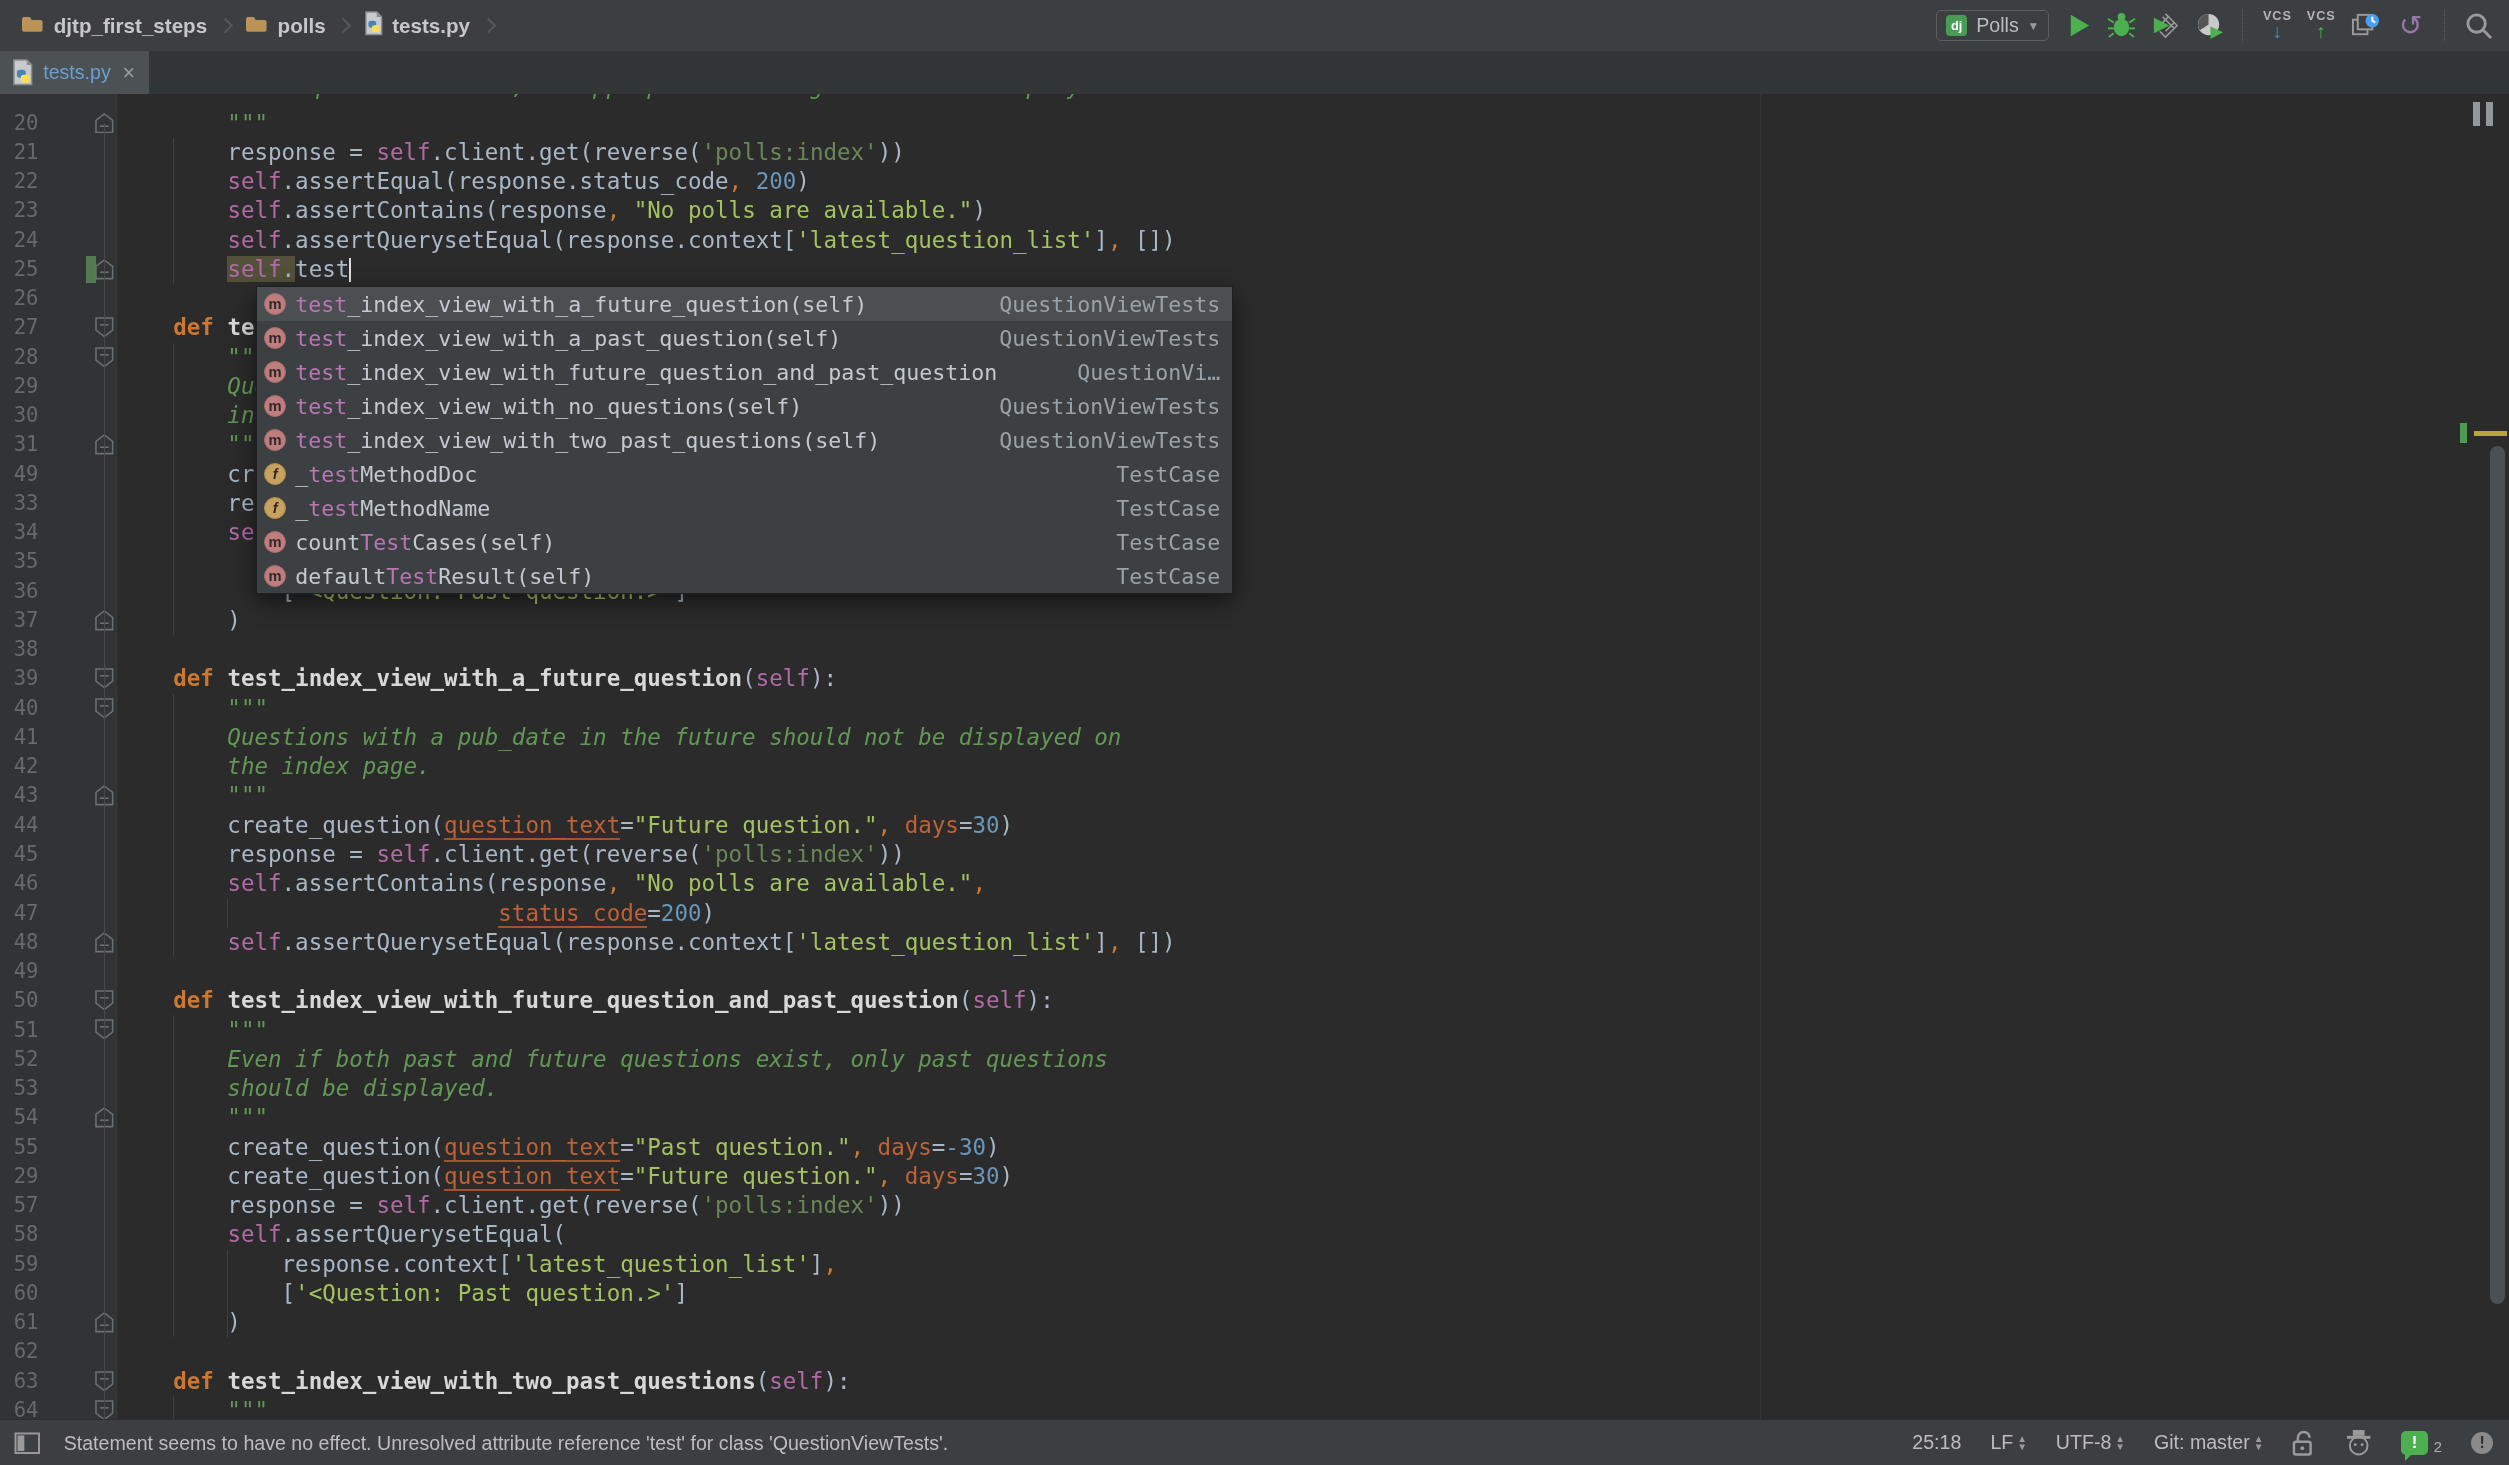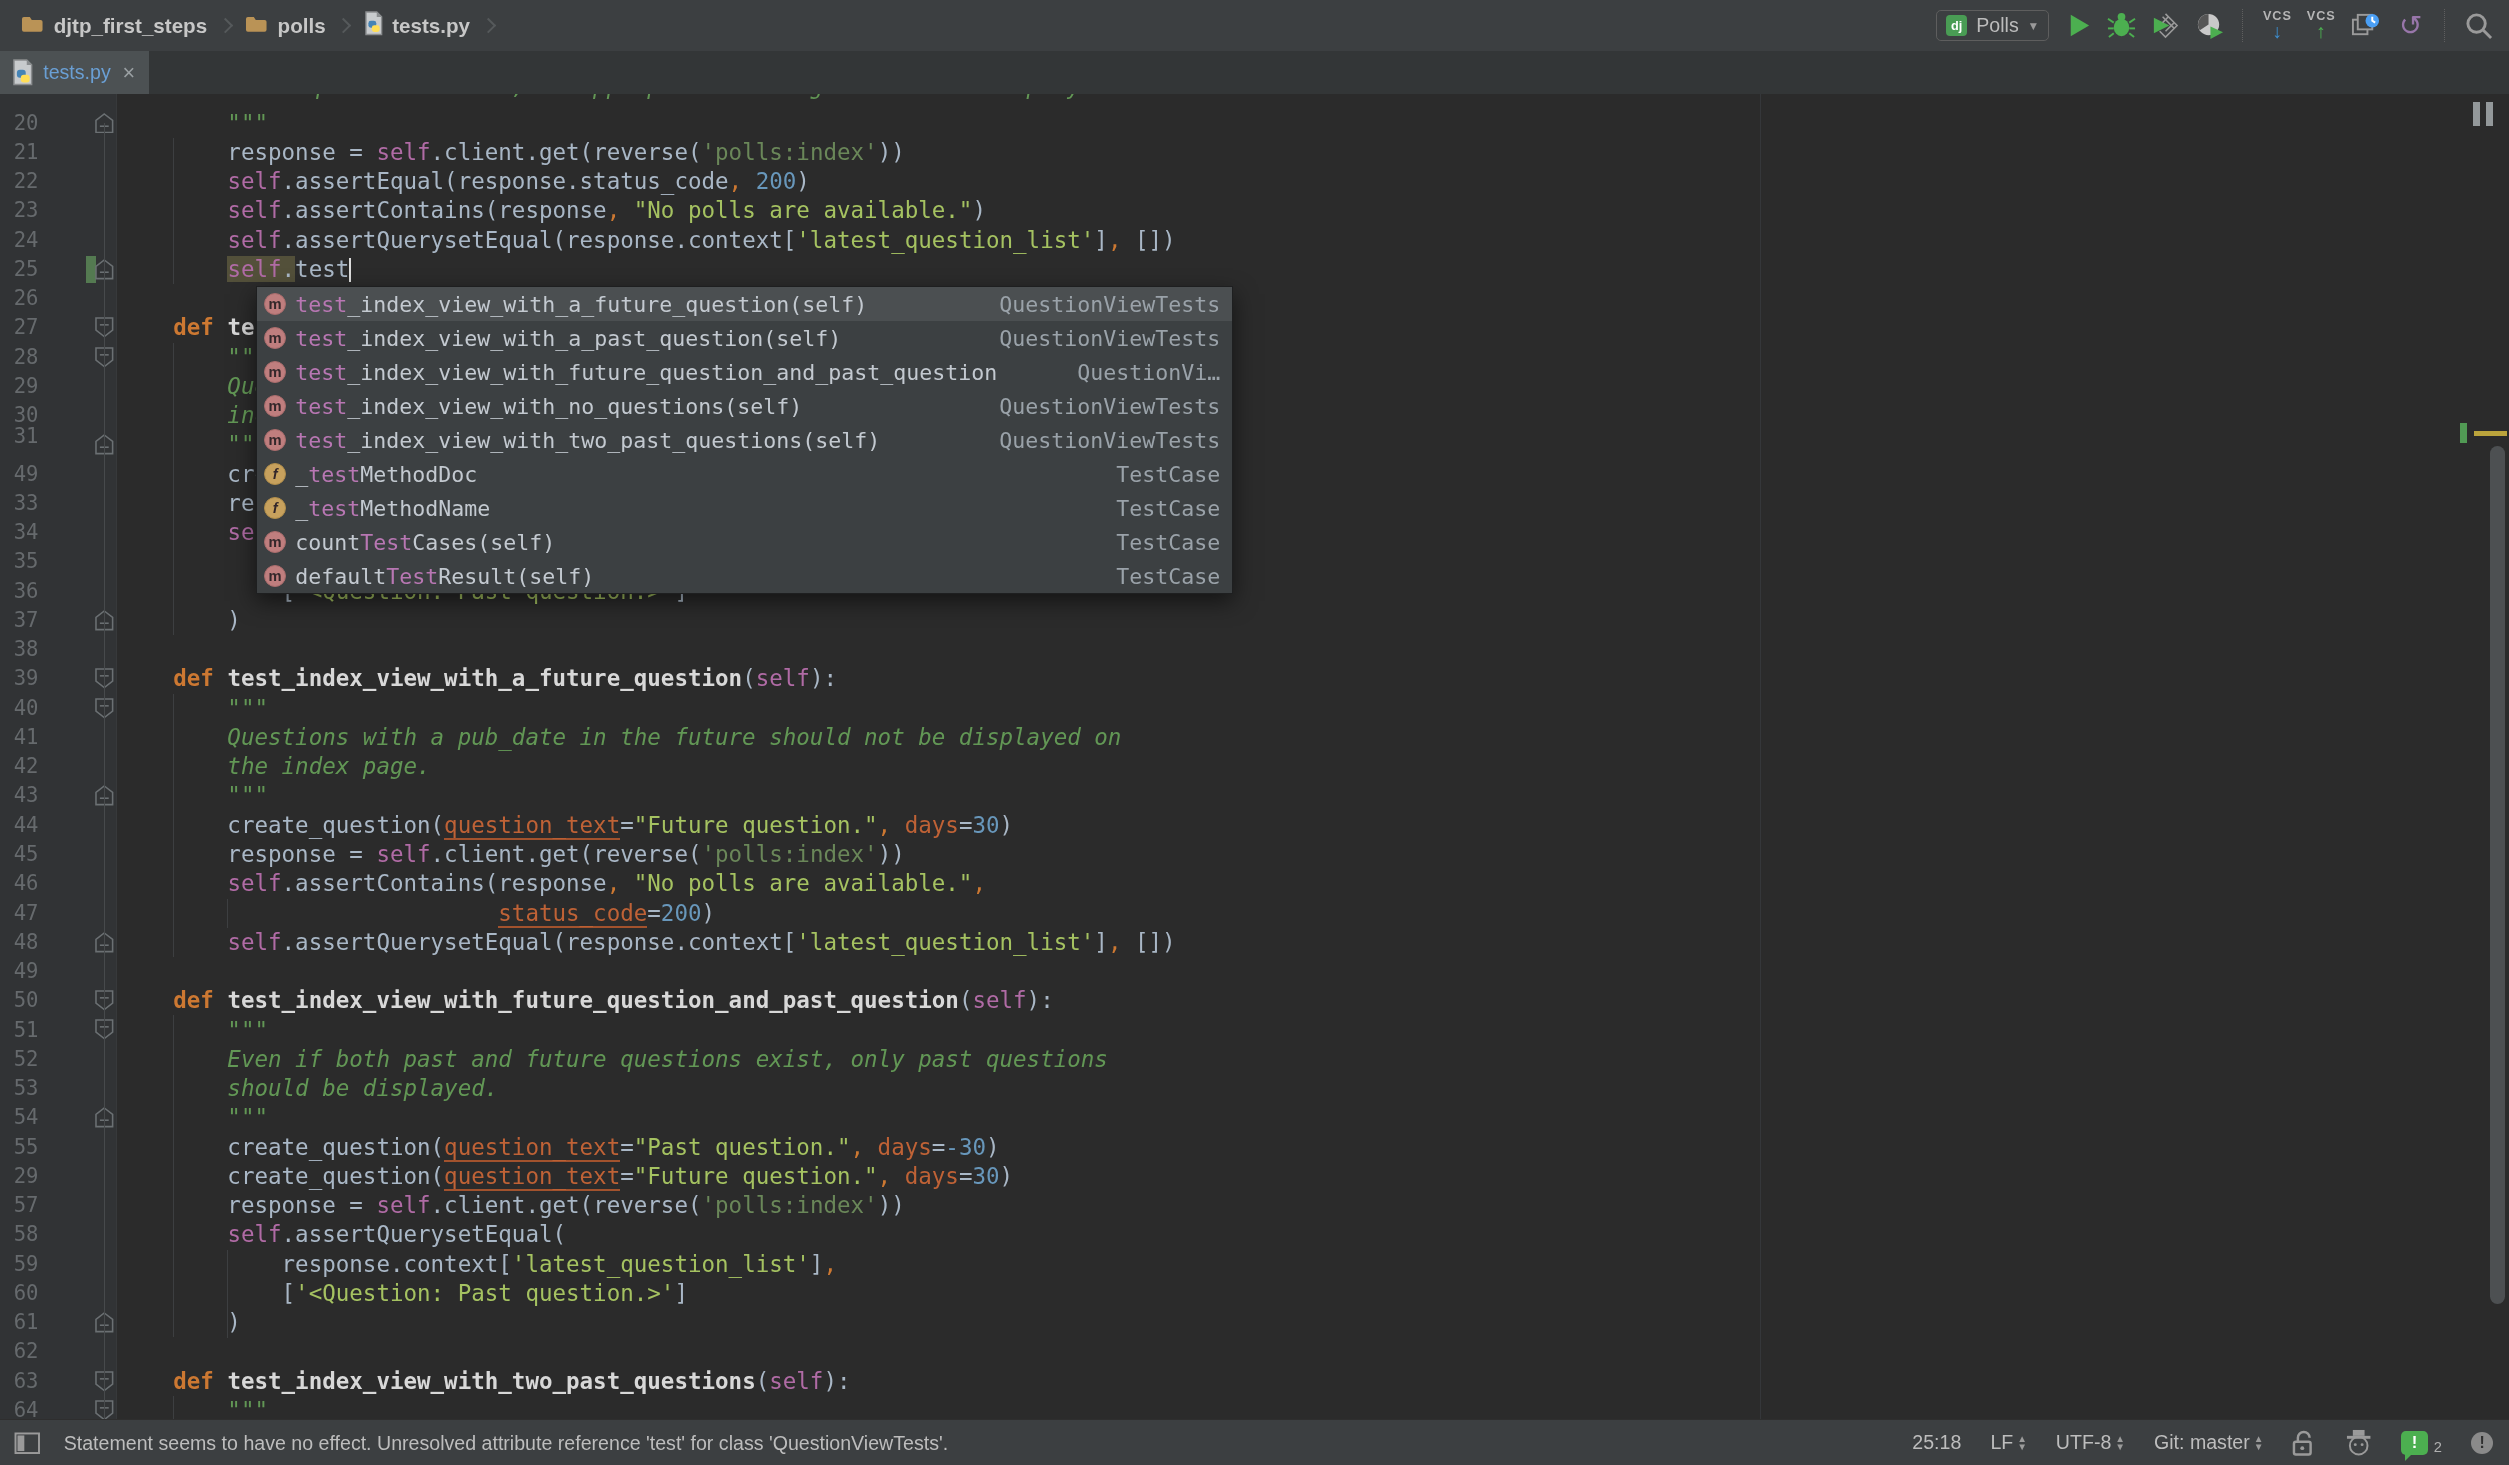--- a/index.html
+++ b/index.html
@@ -234,21 +234,21 @@
             <path d="M1 1 H18 V13.5 L9.5 20 L1 13.5 Z" fill="none" stroke="#6b7073" stroke-width="1.6"></path>
             <line x1="5" y1="8" x2="14" y2="8" stroke="#6b7073" stroke-width="1.6"></line>
           </svg></div>
         <div class="lnum" style="top: 249px;">28</div>
         <div class="foldmark" style="top: 253px;"><svg width="18.6" height="20.6" viewBox="0 0 19 21">
             <path d="M1 1 H18 V13.5 L9.5 20 L1 13.5 Z" fill="none" stroke="#6b7073" stroke-width="1.6"></path>
             <line x1="5" y1="8" x2="14" y2="8" stroke="#6b7073" stroke-width="1.6"></line>
           </svg></div>
         <div class="lnum" style="top: 278px;">29</div>
         <div class="lnum" style="top: 307px;">30</div>
-        <div class="lnum" style="top: 328px;">31</div>
+        <div class="lnum" style="top: 336px;">31</div>
         <div class="foldmark" style="top: 340px;"><svg width="18.6" height="20.6" viewBox="0 0 19 21">
             <path d="M9.5 1 L18 7.5 V20 H1 V7.5 Z" fill="none" stroke="#6b7073" stroke-width="1.6"></path>
             <line x1="5" y1="13.5" x2="14" y2="13.5" stroke="#6b7073" stroke-width="1.6"></line>
           </svg></div>
         <div class="lnum" style="top: 366px;">49</div>
         <div class="lnum" style="top: 395px;">33</div>
         <div class="lnum" style="top: 424px;">34</div>
         <div class="lnum" style="top: 453px;">35</div>
         <div class="lnum" style="top: 483px;">36</div>
         <div class="lnum" style="top: 512px;">37</div>

